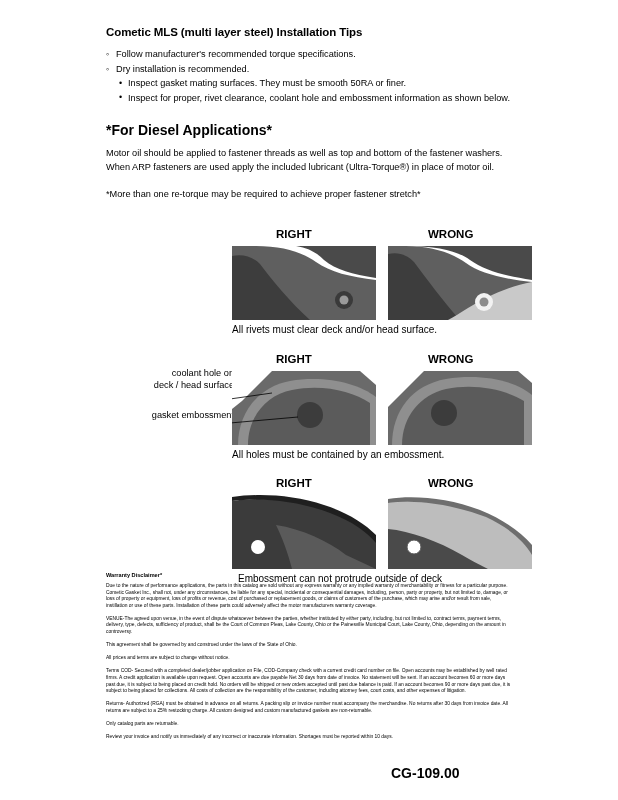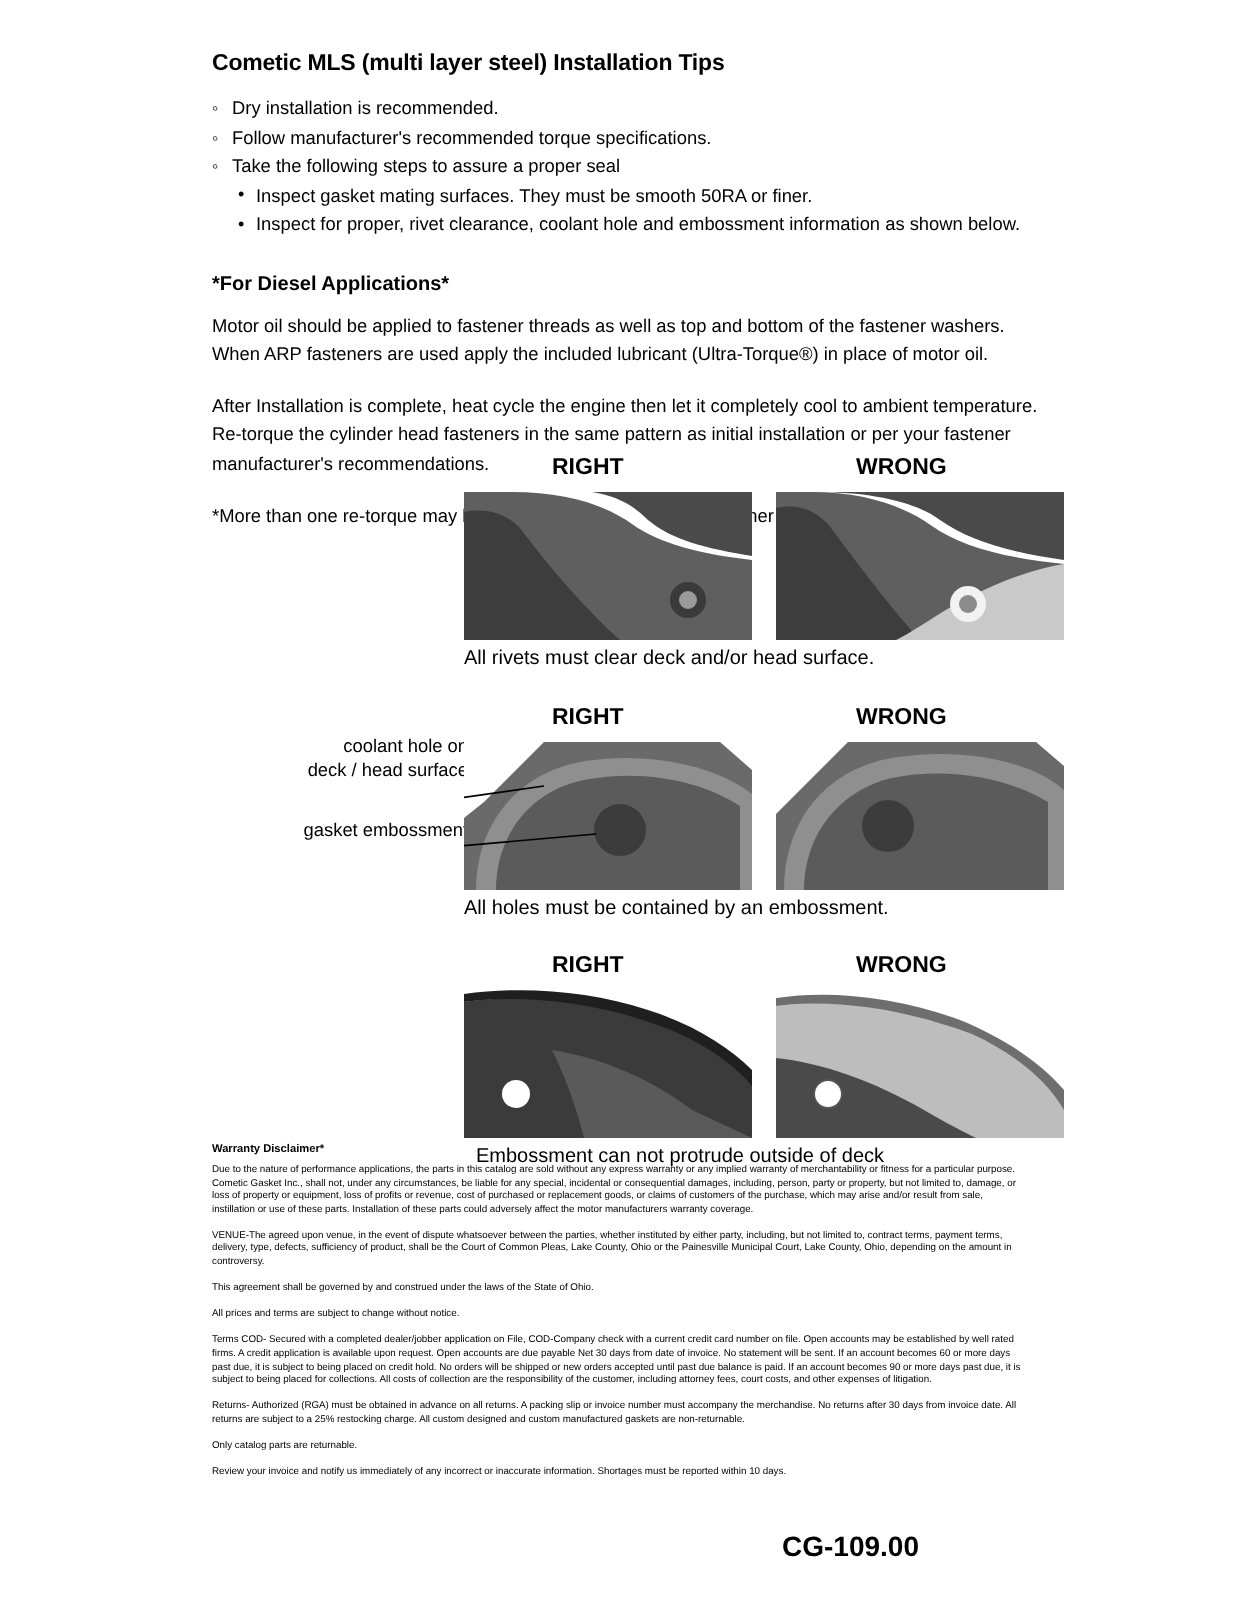--- a/index.html
+++ b/index.html
@@ -64,21 +64,21 @@
     padding-left: 9px;
   }
   ul.subbullets > li::before {
     content: "\2022";
     position: absolute;
     left: 0;
     top: -0.5px;
     font-size: 9px;
   }
   h2.subhead {
-    font-size: 10px;
+    font-size: 14px;
     font-weight: bold;
     margin: 17px 0 8px 0;
   }
   p.para {
     font-size: 9.2px;
     line-height: 14.3px;
     margin: 0 0 12px 0;
   }
   p.para.last {
     margin-bottom: 0;
@@ -177,32 +177,30 @@
 </style>
 </head>
 <body>
 
 <div class="page">
 
   <div class="content">
     <h1 class="title">Cometic MLS (multi layer steel) Installation Tips</h1>
 
     <ul class="bullets">
+      <li>Follow manufacturer's recommended torque specifications.</li>
       <li>Dry installation is recommended.</li>
-      <li>Follow manufacturer's recommended torque specifications.</li>
-      <li>Take the following steps to assure a proper seal</li>
     </ul>
     <ul class="subbullets">
       <li>Inspect gasket mating surfaces.  They must be smooth 50RA or finer.</li>
       <li>Inspect for proper, rivet clearance, coolant hole and embossment information as shown below.</li>
     </ul>
 
     <h2 class="subhead">*For Diesel Applications*</h2>
     <p class="para">Motor oil should be applied to fastener threads as well as top and bottom of the fastener washers.  When ARP fasteners are used apply the included lubricant (Ultra-Torque®) in place of motor oil.</p>
-    <p class="para">After Installation is complete, heat cycle the engine then let it completely cool to ambient temperature. Re-torque the cylinder head fasteners in the same pattern as initial installation or per your fastener manufacturer's recommendations.</p>
     <p class="para last">*More than one re-torque may be required to achieve proper fastener stretch*</p>
   </div>
 
   <div class="figures">
 
     <div class="fig-row">
       <div class="fig-labels">
         <span class="fig-label left">RIGHT</span>
         <span class="fig-label right">WRONG</span>
       </div>

